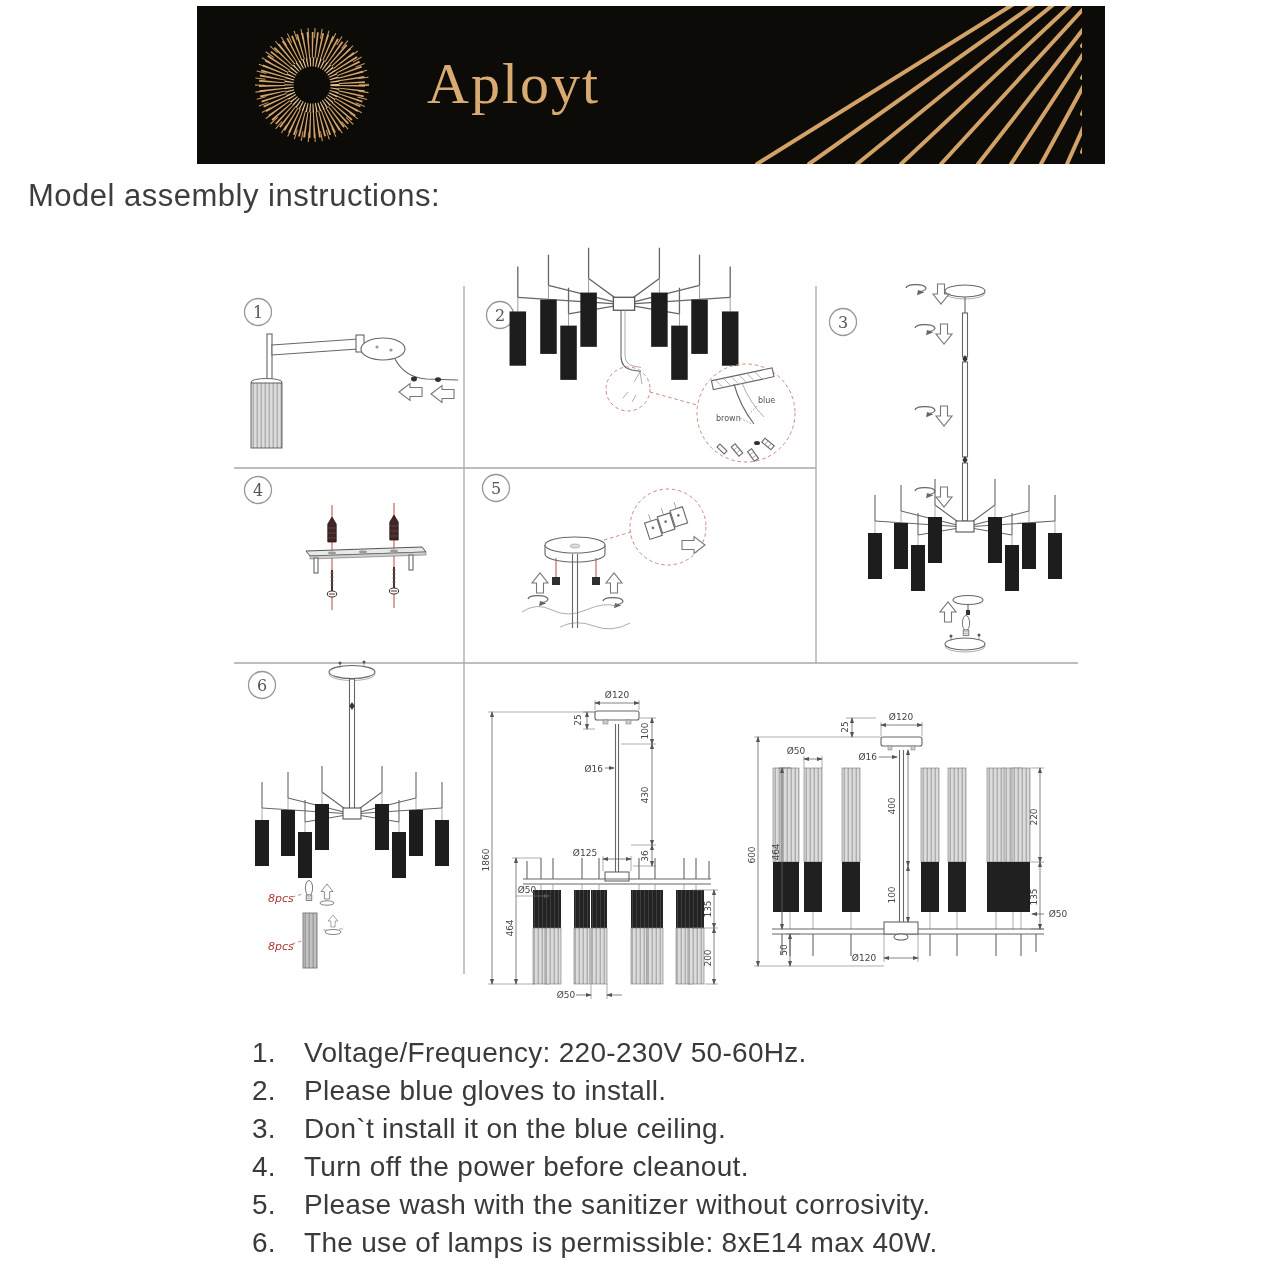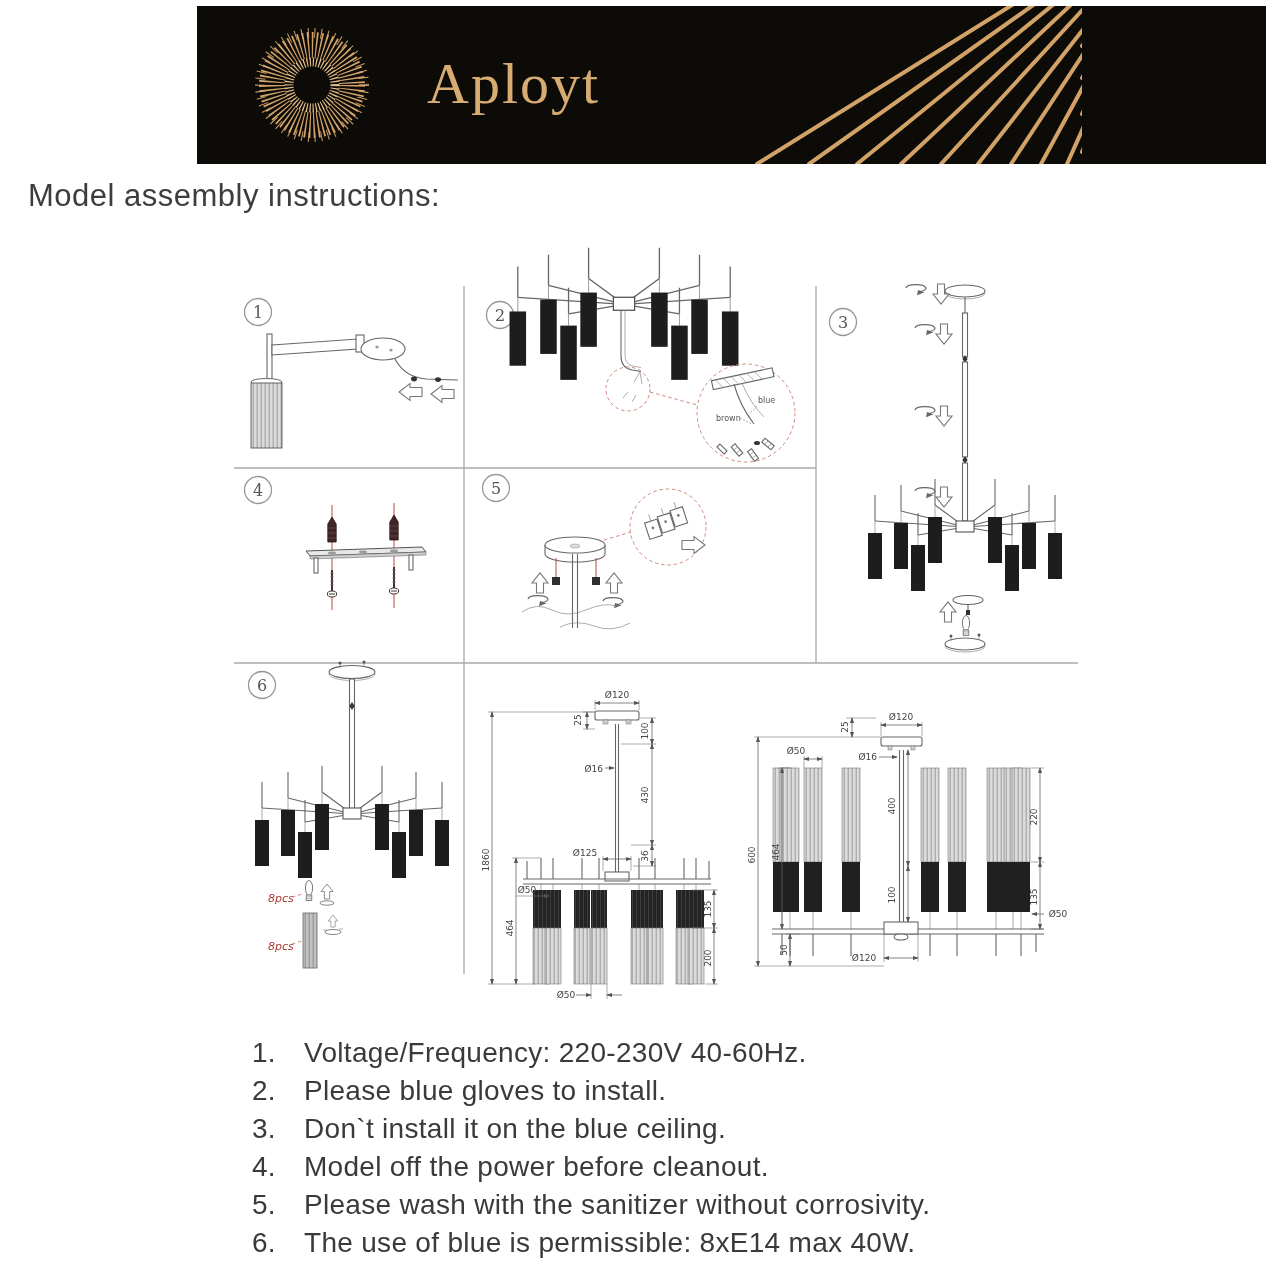--- a/index.html
+++ b/index.html
@@ -1,18 +1,18 @@
 <!DOCTYPE html>
 <html><head>
 <meta charset="utf-8">
 <style>
   html,body{margin:0;padding:0;background:#ffffff;}
   body{width:1280px;height:1280px;position:relative;font-family:"Liberation Sans",sans-serif;color:#3a3a3a;}
   
-  .banner{position:absolute;left:197px;top:6px;width:1069px;height:158px;background:#0d0b08;overflow:hidden;}
+  .banner{position:absolute;left:197px;top:6px;width:908px;height:158px;background:#0d0b08;overflow:hidden;}
   .banner svg{position:absolute;left:0;top:0;}
   .brand{position:absolute;left:230px;top:40px;font-family:"Liberation Serif",serif;font-weight:400;
          font-size:58px;letter-spacing:2px;color:#d8ab72;line-height:76px;}
   
   .titleblock{position:absolute;left:0;top:178px;width:1280px;text-align:left;margin-left:28px;}
   .titleblock .t1{font-size:31px;letter-spacing:.5px;color:#3d3d3d;}
   .titleblock .t2{font-size:31px;letter-spacing:.5px;color:#3d3d3d;margin-top:6px;}
   
   #diagrams{position:absolute;left:0;top:0;}
   .grid{stroke:#a8a8a8;stroke-width:1.3;}
@@ -494,35 +494,35 @@
     <text class="dt" x="864" y="961" text-anchor="middle">Ø120</text>
     <path class="ext" d="M786 934 H800"></path>
     <line class="dim" x1="790" y1="934" x2="790" y2="966" marker-start="url(#mA)" marker-end="url(#mA)"></line>
     <text class="dt" transform="rotate(-90 787 950)" x="787" y="950" text-anchor="middle">50</text>
   </g>
 </svg>
 
 <div class="instr">
   <div class="row">
     <span>1.</span>
-    <span>Voltage/Frequency: 220-230V 40-60Hz.</span>
+    <span>Voltage/Frequency: 220-230V 50-60Hz.</span>
   </div>
   <div class="row">
     <span>2.</span>
     <span>Please blue gloves to install.</span>
   </div>
   <div class="row">
     <span>3.</span>
     <span>Don`t install it on the blue ceiling.</span>
   </div>
   <div class="row">
     <span>4.</span>
-    <span>Model off the power before cleanout.</span>
+    <span>Turn off the power before cleanout.</span>
   </div>
   <div class="row">
     <span>5.</span>
     <span>Please wash with the sanitizer without corrosivity.</span>
   </div>
   <div class="row">
     <span>6.</span>
-    <span>The use of blue is permissible: 8xE14 max 40W.</span>
+    <span>The use of lamps is permissible: 8xE14 max 40W.</span>
   </div>
 </div>
 
 </body></html>

